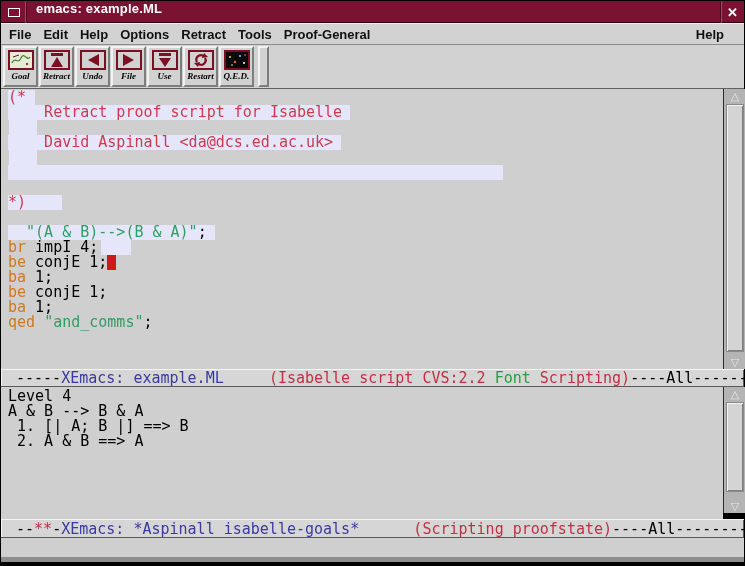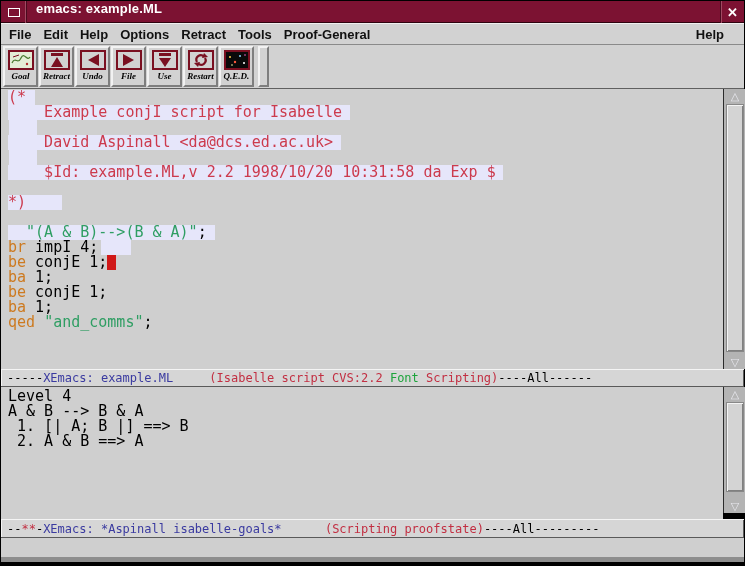--- a/index.html
+++ b/index.html
@@ -54,22 +54,22 @@
   .goals-pane{top:386px;height:132px;padding-top:2px;}
   .code-line{position:relative;height:15px;line-height:15px;white-space:pre;}
   .code-hl{position:absolute;top:0;height:15px;background:var(--locked_bg);}
   .code-text{position:absolute;left:7px;top:0;white-space:pre;}
   .seg-cm{color:var(--comment);} .seg-kw{color:var(--keyword);}
   .seg-str{color:var(--string);} .seg-pl{color:var(--plain);}
   .cursor-block{position:absolute;top:0;width:9px;height:15px;background:var(--cursor);}
 
   
   .modeline{position:absolute;left:0;width:100%;background:var(--modeline_bg);
-            font-family:"DejaVu Sans Mono",monospace;font-size:12px;line-height:17px;
-            white-space:pre;padding-left:6px;overflow:hidden;
+            font-family:"DejaVu Sans Mono",monospace;font-size:15px;line-height:17px;
+            white-space:pre;padding-left:15px;overflow:hidden;
             border-top:1px solid #f4f4f4;border-bottom:1px solid #5a5a5a;
             box-shadow:inset 1px 0 0 #f4f4f4, inset -1px 0 0 #5a5a5a;}
   .ml1{top:368px;height:18px;}
   .ml2{top:518px;height:19px;line-height:18px;}
   .ml-pl{color:#000;} .ml-blue{color:var(--ml_blue);}
   .ml-red{color:var(--ml_red);} .ml-green{color:var(--ml_green);}
 
   
   .scrollbar{position:absolute;left:722px;width:23px;background:#b4b4b4;
              border-left:1px solid #2a2a2a;}
@@ -186,25 +186,25 @@
               <circle cx="19" cy="3" r=".8" fill="#ff66cc"></circle>
             </svg>
           </div>
           <div class="tb-label">Q.E.D.</div>
         </div>
         <div class="tb-sep"></div>
       </div>
 
     <div class="pane script-pane" id="script-pane">
         <div class="code-line"><div class="code-hl" style="left: 7px; width: 27px;"></div><span class="code-text"><span class="seg-cm">(*</span></span></div>
-        <div class="code-line"><div class="code-hl" style="left: 7px; width: 342px;"></div><span class="code-text"><span class="seg-cm">    Example conjI script for Isabelle</span></span></div>
+        <div class="code-line"><div class="code-hl" style="left: 7px; width: 342px;"></div><span class="code-text"><span class="seg-cm">    Retract proof script for Isabelle</span></span></div>
         <div class="code-line"><div class="code-hl" style="left: 8px; width: 28px;"></div><span class="code-text"></span></div>
         <div class="code-line"><div class="code-hl" style="left: 7px; width: 333px;"></div><span class="code-text"><span class="seg-cm">    David Aspinall &lt;da@dcs.ed.ac.uk&gt;</span></span></div>
         <div class="code-line"><div class="code-hl" style="left: 8px; width: 28px;"></div><span class="code-text"></span></div>
-        <div class="code-line"><div class="code-hl" style="left: 7px; width: 495px;"></div><span class="code-text"><span class="seg-cm">    $Id: example.ML,v 2.2 1998/10/20 10:31:58 da Exp $</span></span></div>
+        <div class="code-line"><div class="code-hl" style="left: 7px; width: 495px;"></div></div>
         <div class="code-line"><span class="code-text"></span></div>
         <div class="code-line"><div class="code-hl" style="left: 7px; width: 54px;"></div><span class="code-text"><span class="seg-cm">*)</span></span></div>
         <div class="code-line"><span class="code-text"></span></div>
         <div class="code-line"><div class="code-hl" style="left: 7px; width: 207px;"></div><span class="code-text"><span class="seg-pl">  </span><span class="seg-str">"(A &amp; B)--&gt;(B &amp; A)"</span><span class="seg-pl">;</span></span></div>
         <div class="code-line"><div class="code-hl" style="left: 100px; width: 30px;"></div><span class="code-text"><span class="seg-kw">br</span><span class="seg-pl"> impI 4;</span></span></div>
         <div class="code-line"><span class="code-text"><span class="seg-kw">be</span><span class="seg-pl"> conjE 1;</span></span><span class="cursor-block" style="left: 106px;"></span></div>
         <div class="code-line"><span class="code-text"><span class="seg-kw">ba</span><span class="seg-pl"> 1;</span></span></div>
         <div class="code-line"><span class="code-text"><span class="seg-kw">be</span><span class="seg-pl"> conjE 1;</span></span></div>
         <div class="code-line"><span class="code-text"><span class="seg-kw">ba</span><span class="seg-pl"> 1;</span></span></div>
         <div class="code-line"><span class="code-text"><span class="seg-kw">qed</span><span class="seg-pl"> </span><span class="seg-str">"and_comms"</span><span class="seg-pl">;</span></span></div>

